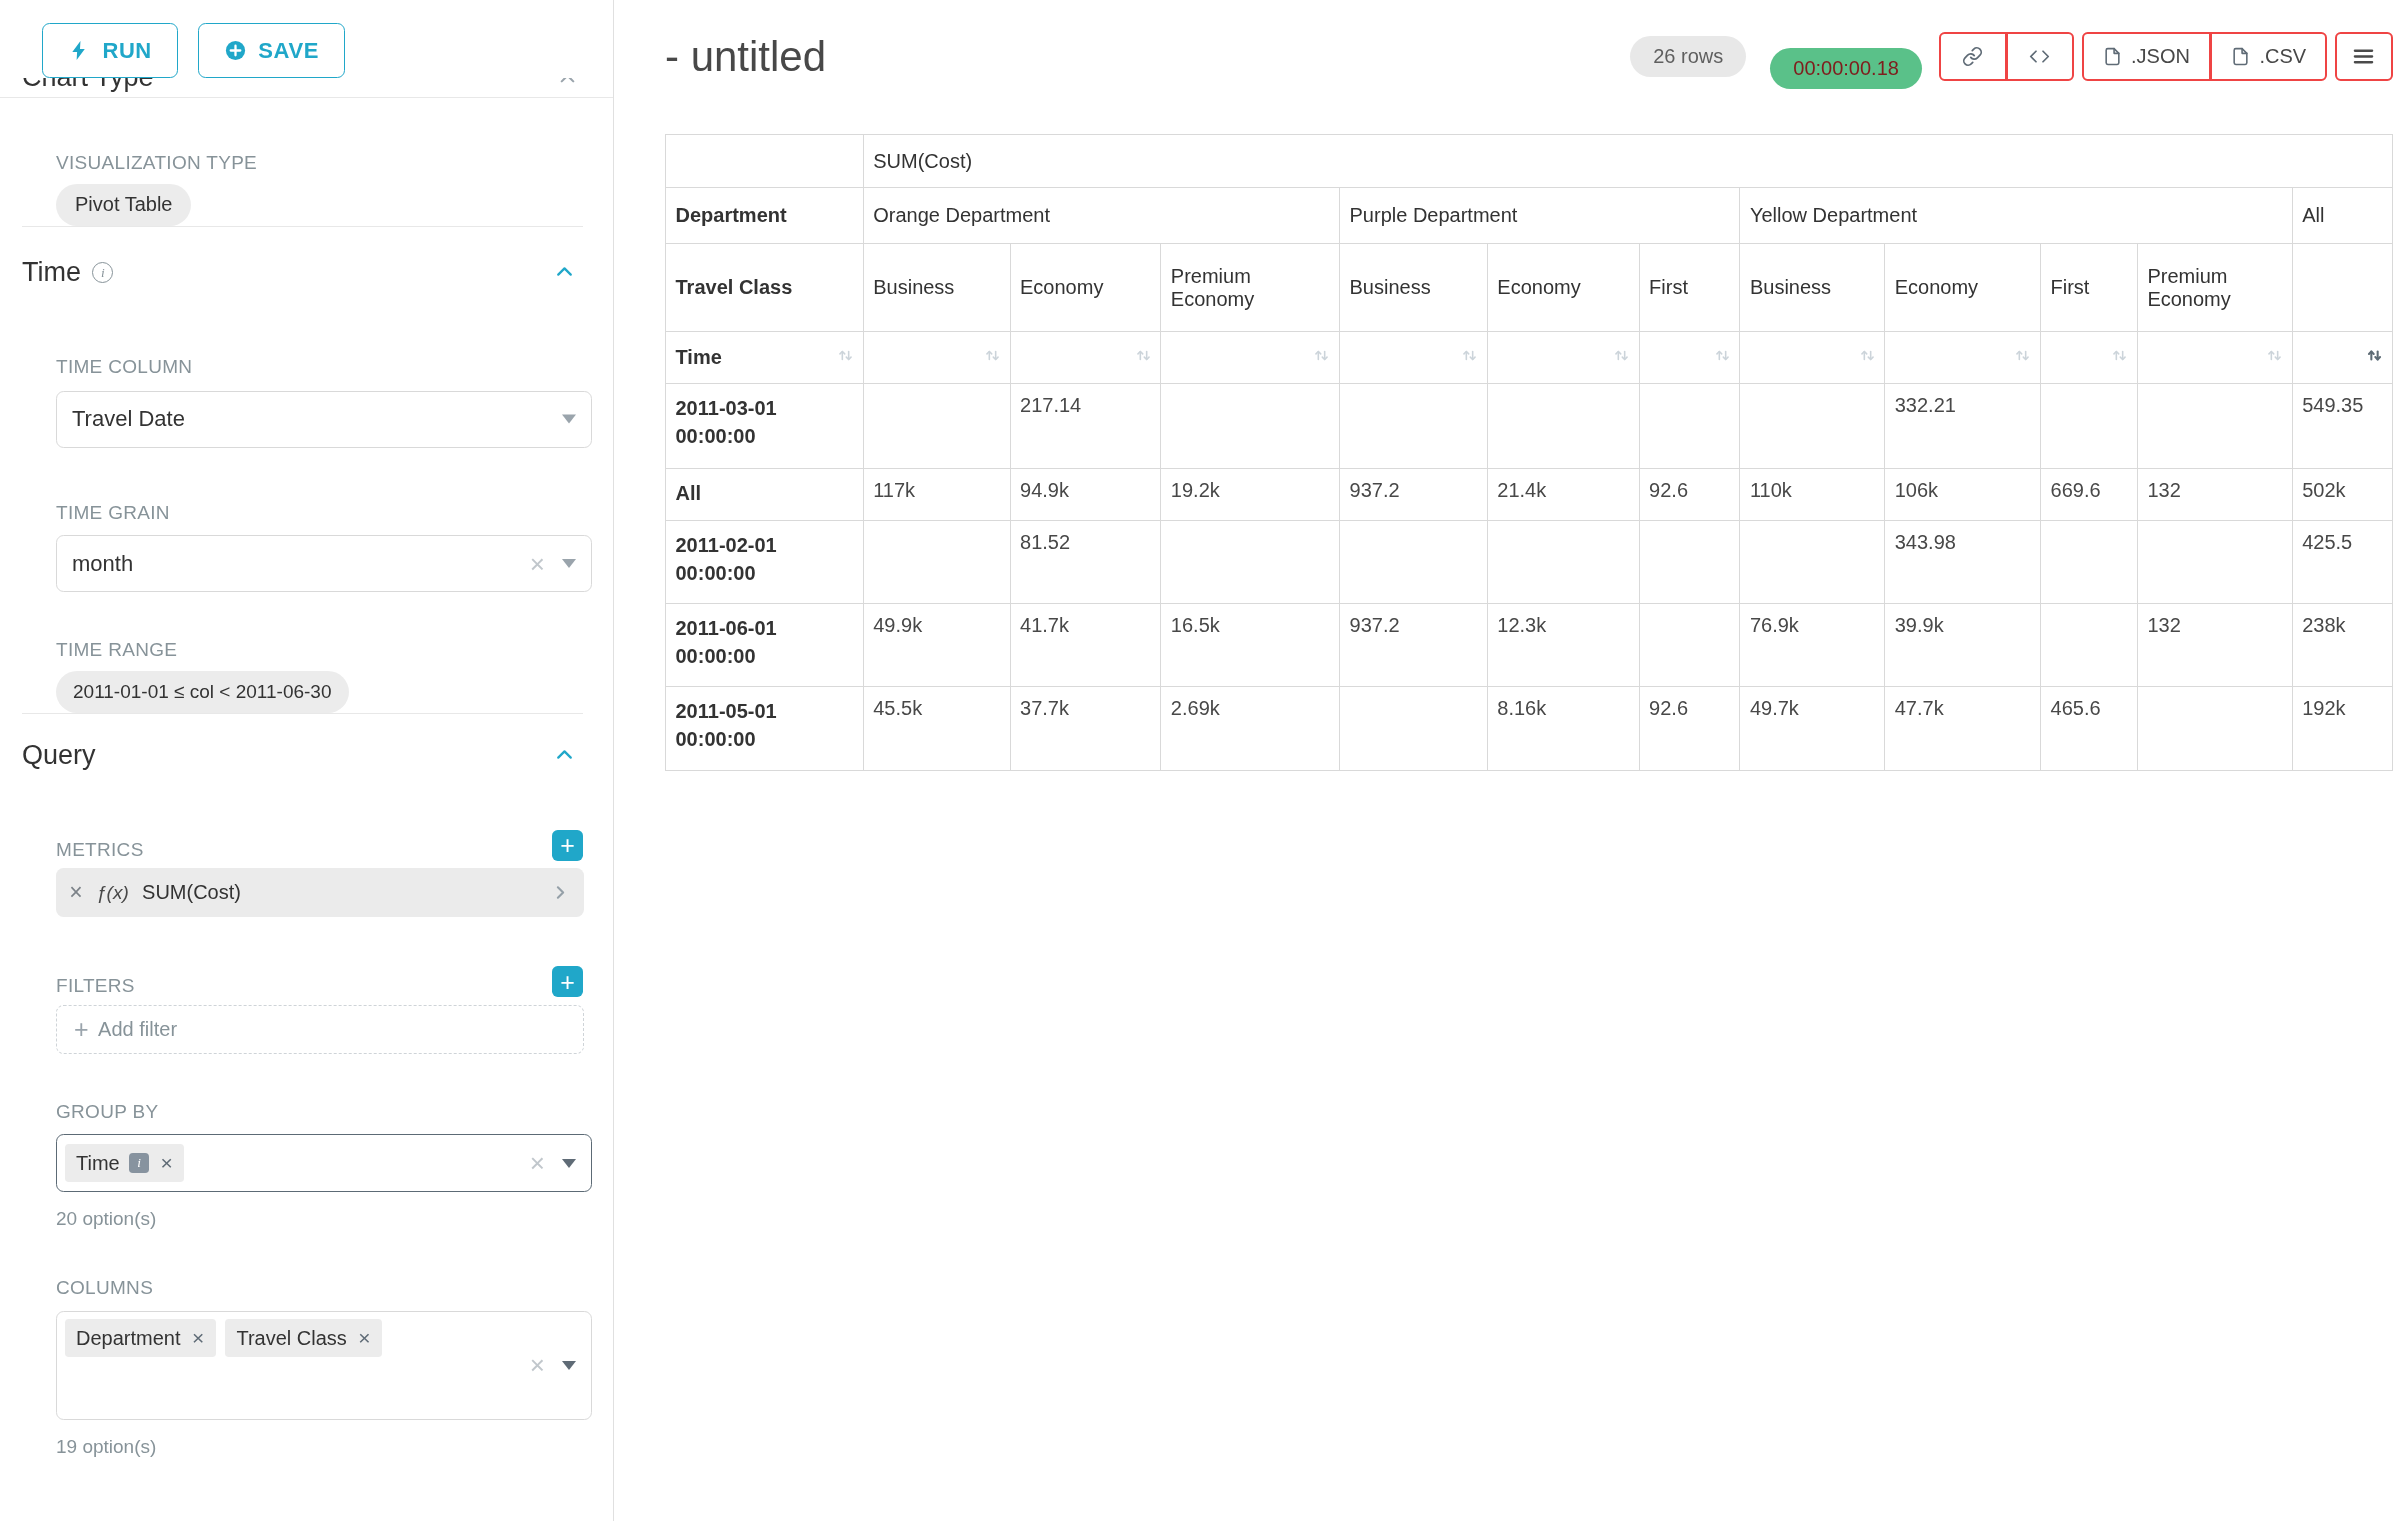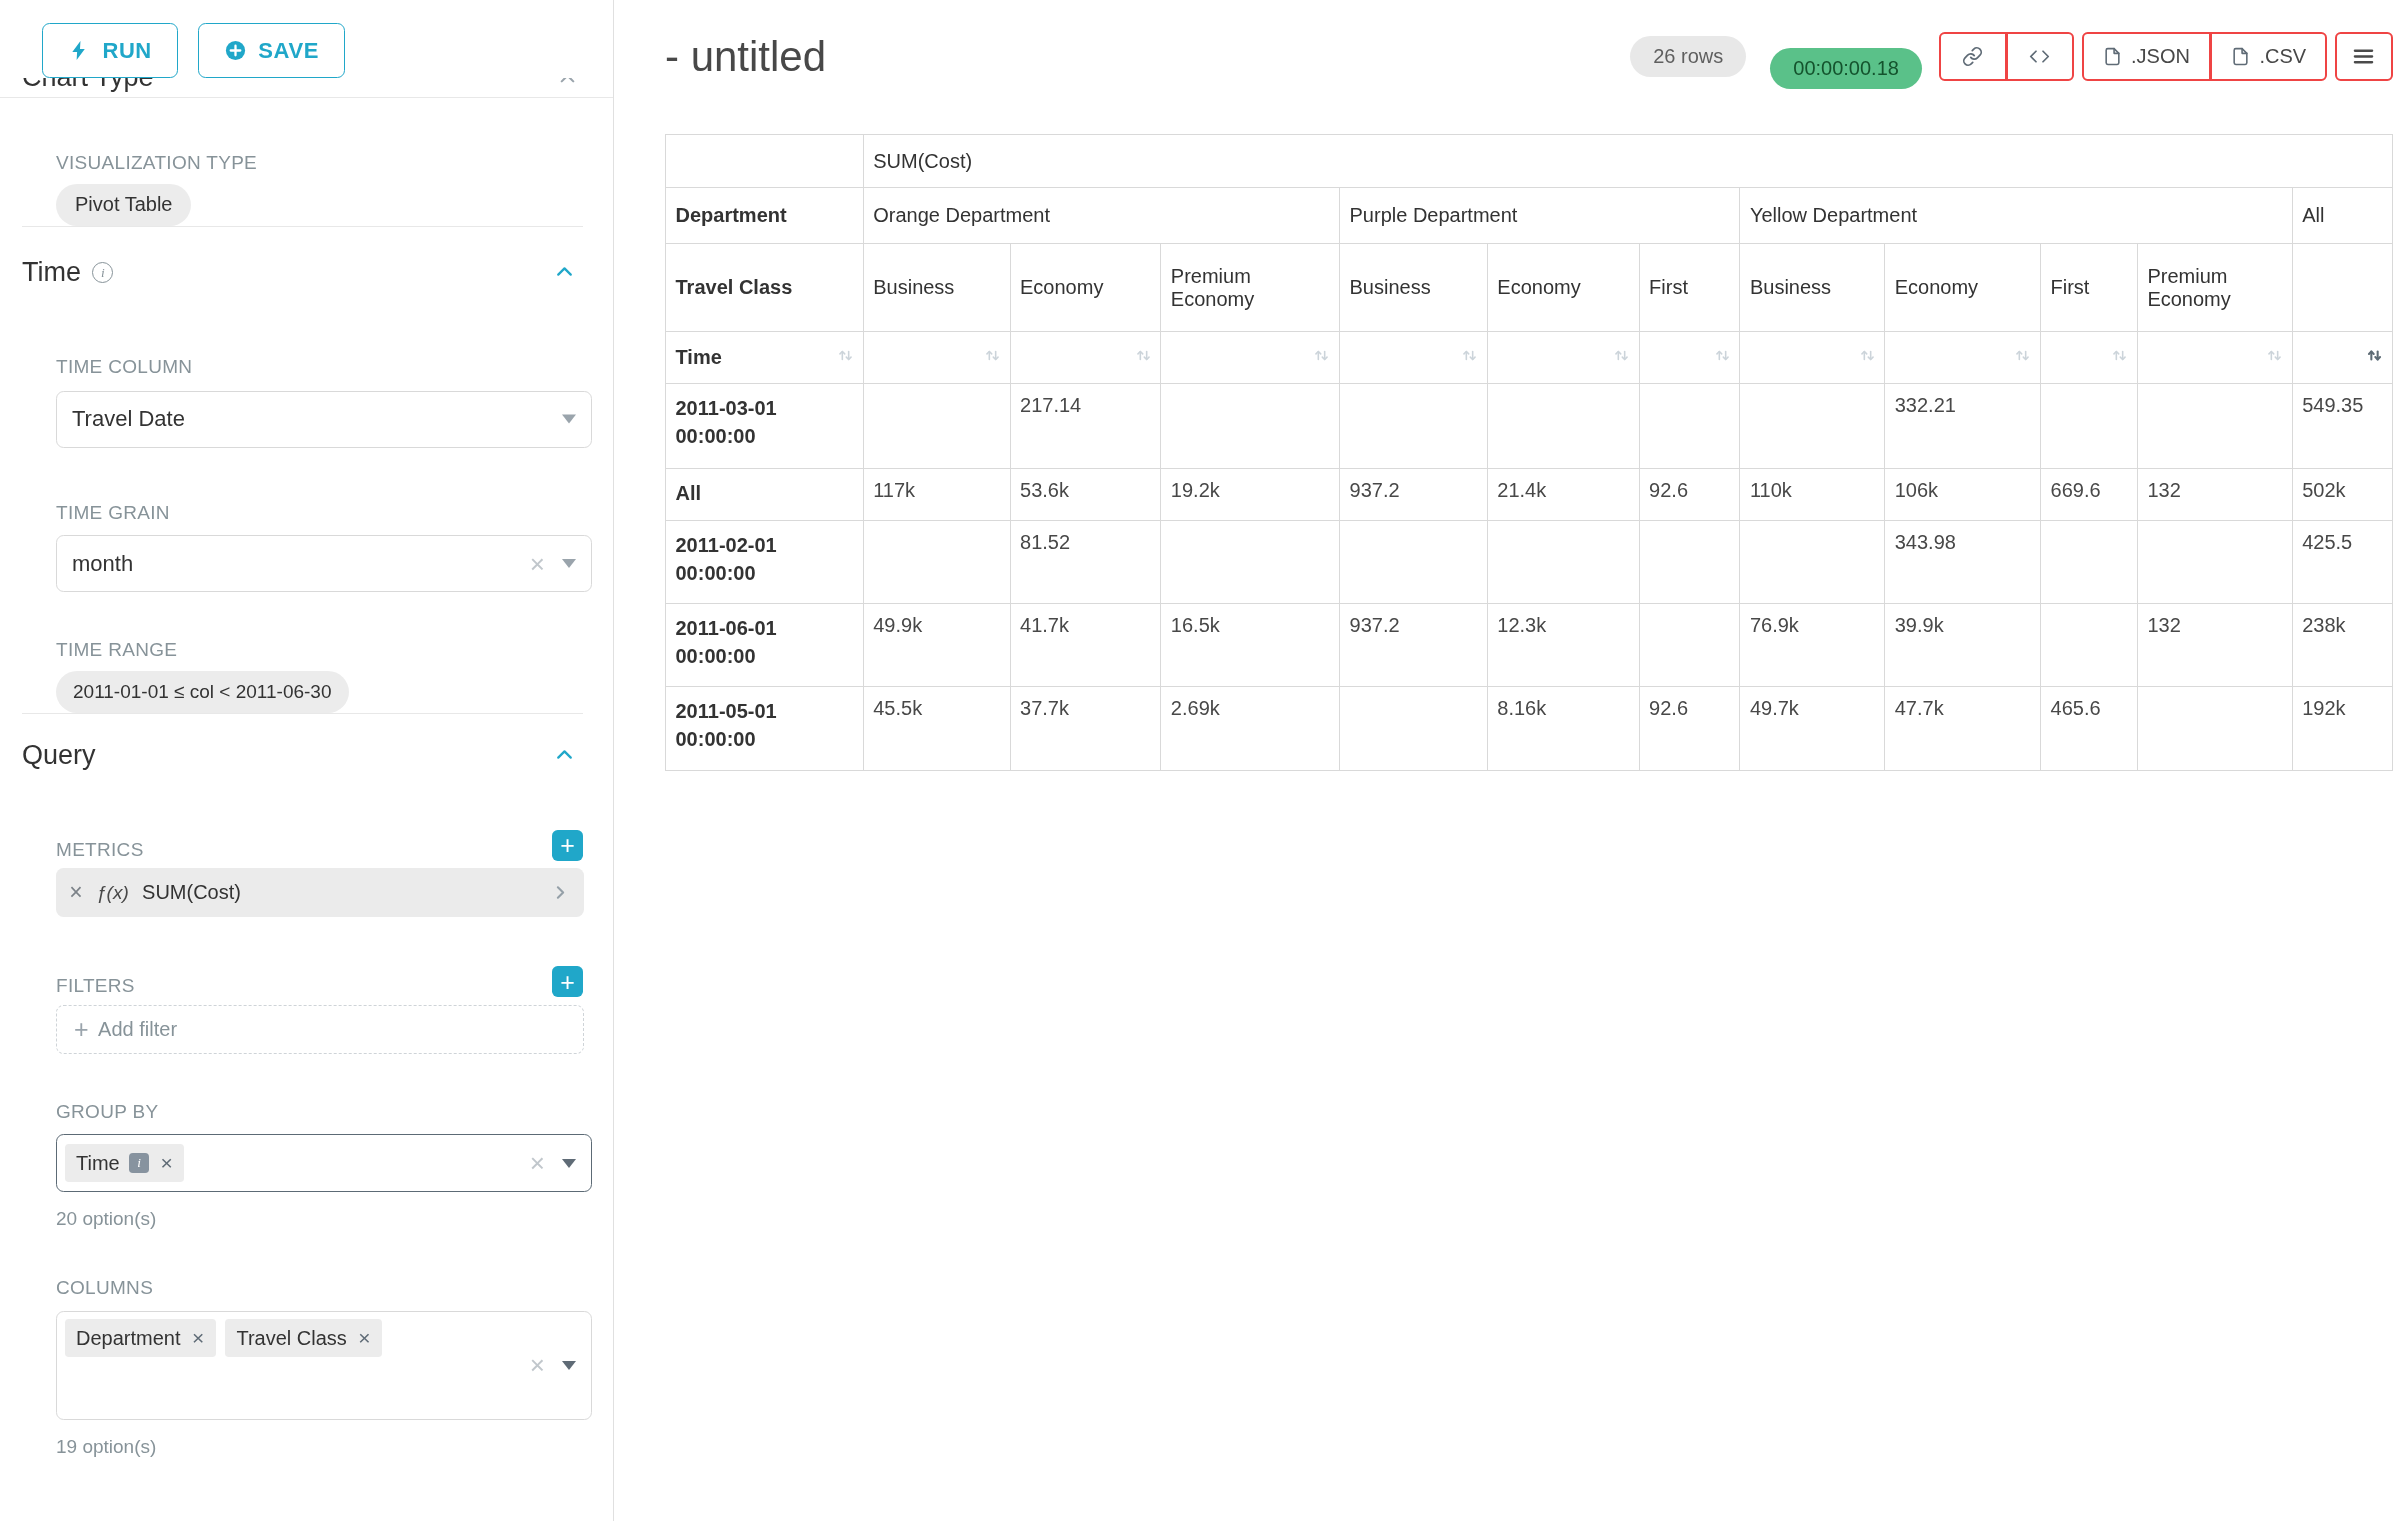--- a/index.html
+++ b/index.html
@@ -74,21 +74,21 @@
   .mt22 { margin-top:21px; }
 
   
   .main { flex:1; padding:23px 13.3px 0 51px; background:#fff; overflow:hidden; }
   .main-header { display:flex; align-items:center; height:67px; }
   .page-title { font-size:42px; font-weight:500; color:#484848; }
   .toolbar { margin-left:auto; display:flex; align-items:center; }
   .badge { height:41px; display:inline-flex; align-items:center; padding:0 23px; border-radius:21px;
     font-size:20px; }
   .badge.rows { background:#e8e8e8; color:#5f5f5f; }
-  .badge.timer { background:#5ac189; color:#14532d; margin-left:24px;margin-top:24px; }
+  .badge.timer { background:#5ac189; color:#7f1d1d; margin-left:24px;margin-top:24px; }
   .btn-group { display:flex; margin-left:17px; }
   .tb-btn { height:49px; background:#fff; border:2px solid #ef4444; display:inline-flex;
     align-items:center; justify-content:center; gap:9.5px; font-size:20px; color:#484848;
     cursor:pointer; padding:0 19px; font-family:inherit; }
   .tb-btn.icon-only { width:68px; padding:0; }
   .btn-group .tb-btn:first-child { border-radius:5.7px 0 0 5.7px; }
   .btn-group .tb-btn:last-child { border-radius:0 5.7px 5.7px 0; }
   .btn-group .tb-btn + .tb-btn { margin-left:-1px; }
   .btn-group.single { margin-left:7.6px; }
   .btn-group.single .tb-btn { border-radius:5.7px; width:58px; padding:0; }
@@ -469,21 +469,21 @@
             <td></td>
             <td></td>
             <td>332.21</td>
             <td></td>
             <td></td>
             <td>549.35</td>
           </tr>
           <tr style="height:52px">
             <th class="rowlabel">All</th>
             <td>117k</td>
-            <td>53.6k</td>
+            <td>94.9k</td>
             <td>19.2k</td>
             <td>937.2</td>
             <td>21.4k</td>
             <td>92.6</td>
             <td>110k</td>
             <td>106k</td>
             <td>669.6</td>
             <td>132</td>
             <td>502k</td>
           </tr>

